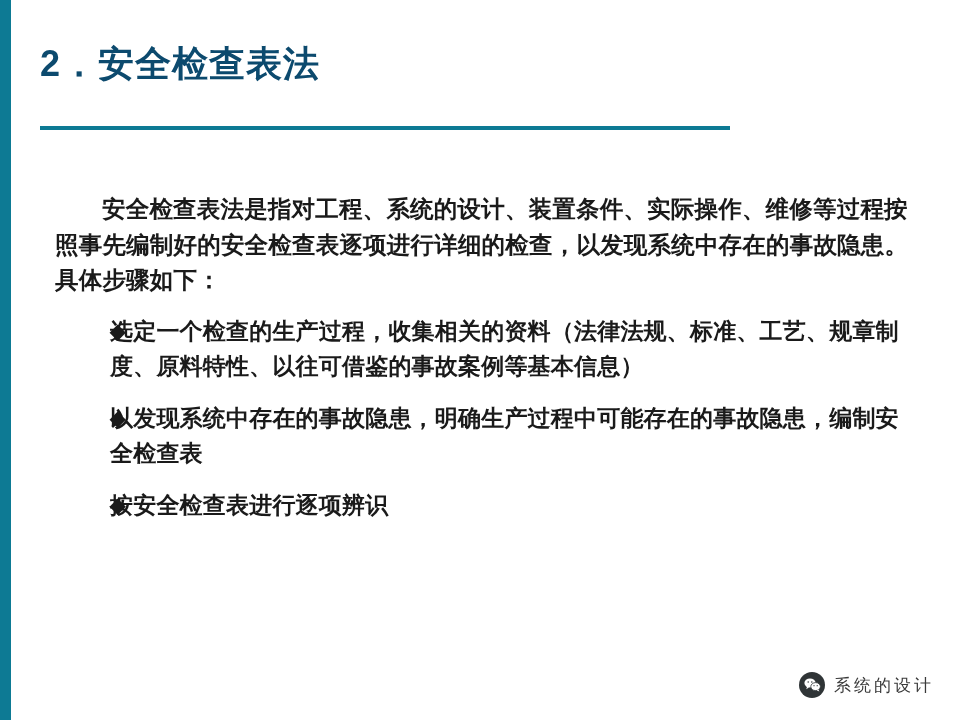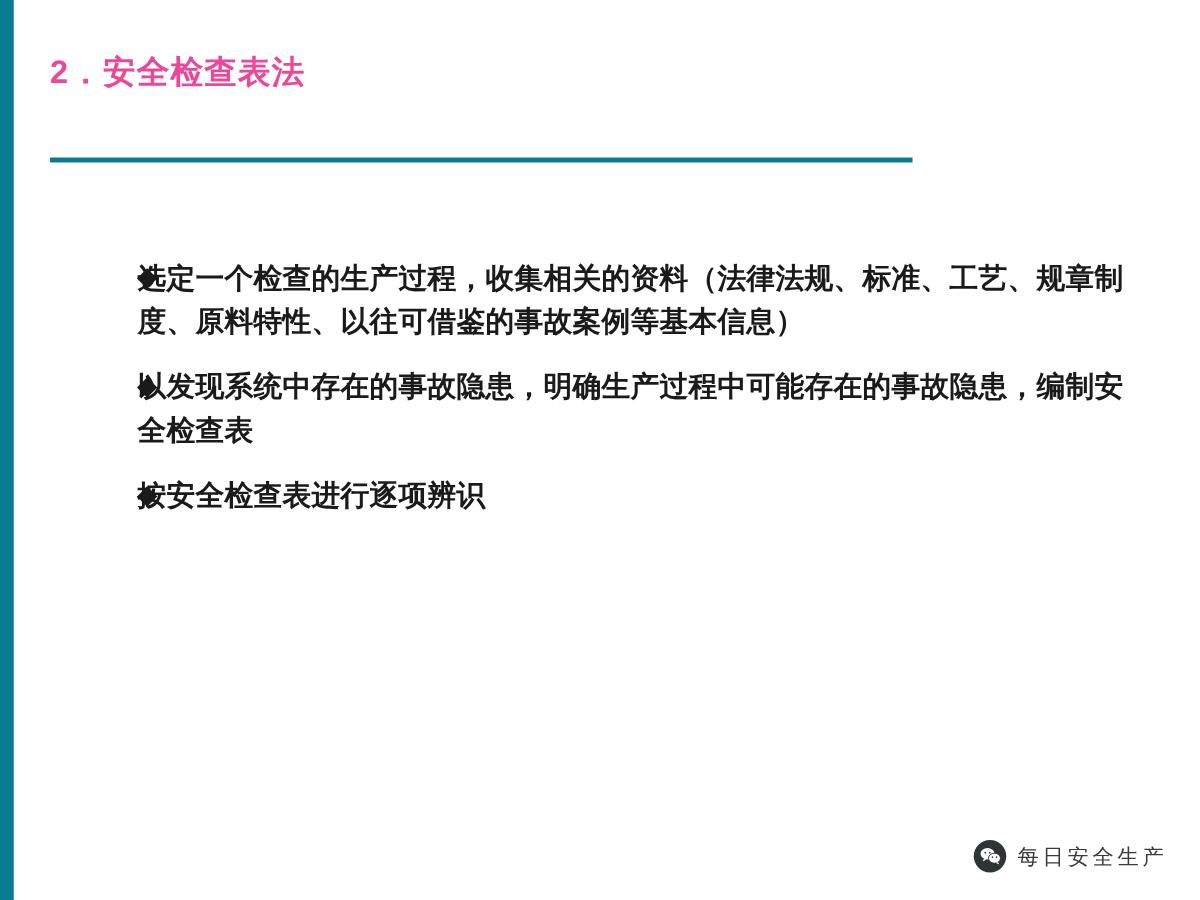--- a/index.html
+++ b/index.html
@@ -33,23 +33,23 @@
   }
 
   
   .title-block {
     position: absolute;
     left: 40px;
     top: 42px;
     width: 700px;
   }
   .title-text {
-    font-size: 26px;
+    font-size: 36px;
     font-weight: bold;
-    color: #ec4899;
+    color: #0c4a6e;
     letter-spacing: 1px;
     line-height: 1.2;
     white-space: nowrap;
   }
   .title-rule {
     position: absolute;
     left: 40px;
     top: 126px;
     width: 690px;
     height: 4px;
@@ -132,20 +132,21 @@
 <div class="slide">
 
   <div class="left-bar"></div>
 
   <div class="title-block">
     <div class="title-text">2．安全检查表法</div>
   </div>
   <div class="title-rule"></div>
 
   <div class="body-block">
+    <p class="para">安全检查表法是指对工程、系统的设计、装置条件、实际操作、维修等过程按照事先编制好的安全检查表逐项进行详细的检查，以发现系统中存在的事故隐患。具体步骤如下：</p>
 
     <ul class="bullets">
       <li class="bullet">
         <span class="marker">◆</span>
         <span class="btext">选定一个检查的生产过程，收集相关的资料（法律法规、标准、工艺、规章制度、原料特性、以往可借鉴的事故案例等基本信息）</span>
       </li>
       <li class="bullet">
         <span class="marker">◆</span>
         <span class="btext">以发现系统中存在的事故隐患，明确生产过程中可能存在的事故隐患，编制安全检查表</span>
       </li>
@@ -162,16 +163,16 @@
         <ellipse cx="6" cy="5" rx="5.6" ry="4.6" fill="#ffffff"></ellipse>
         <polygon points="3.2,8.6 2.2,11.2 5,9.6" fill="#ffffff"></polygon>
         <ellipse cx="11.6" cy="8.6" rx="4.8" ry="4" fill="#ffffff" stroke="#2f3436" stroke-width="0.8"></ellipse>
         <polygon points="14.4,11.6 15.4,13.6 12.8,12.4" fill="#ffffff"></polygon>
         <circle cx="4.2" cy="4.1" r="0.75" fill="#2f3436"></circle>
         <circle cx="7.8" cy="4.1" r="0.75" fill="#2f3436"></circle>
         <circle cx="10" cy="7.7" r="0.62" fill="#2f3436"></circle>
         <circle cx="13.2" cy="7.7" r="0.62" fill="#2f3436"></circle>
       </svg>
     </span>
-    <span class="footer-text">每日安全生产</span>
+    <span class="footer-text">系统的设计</span>
   </div>
 
 </div>
 
 </body></html>

